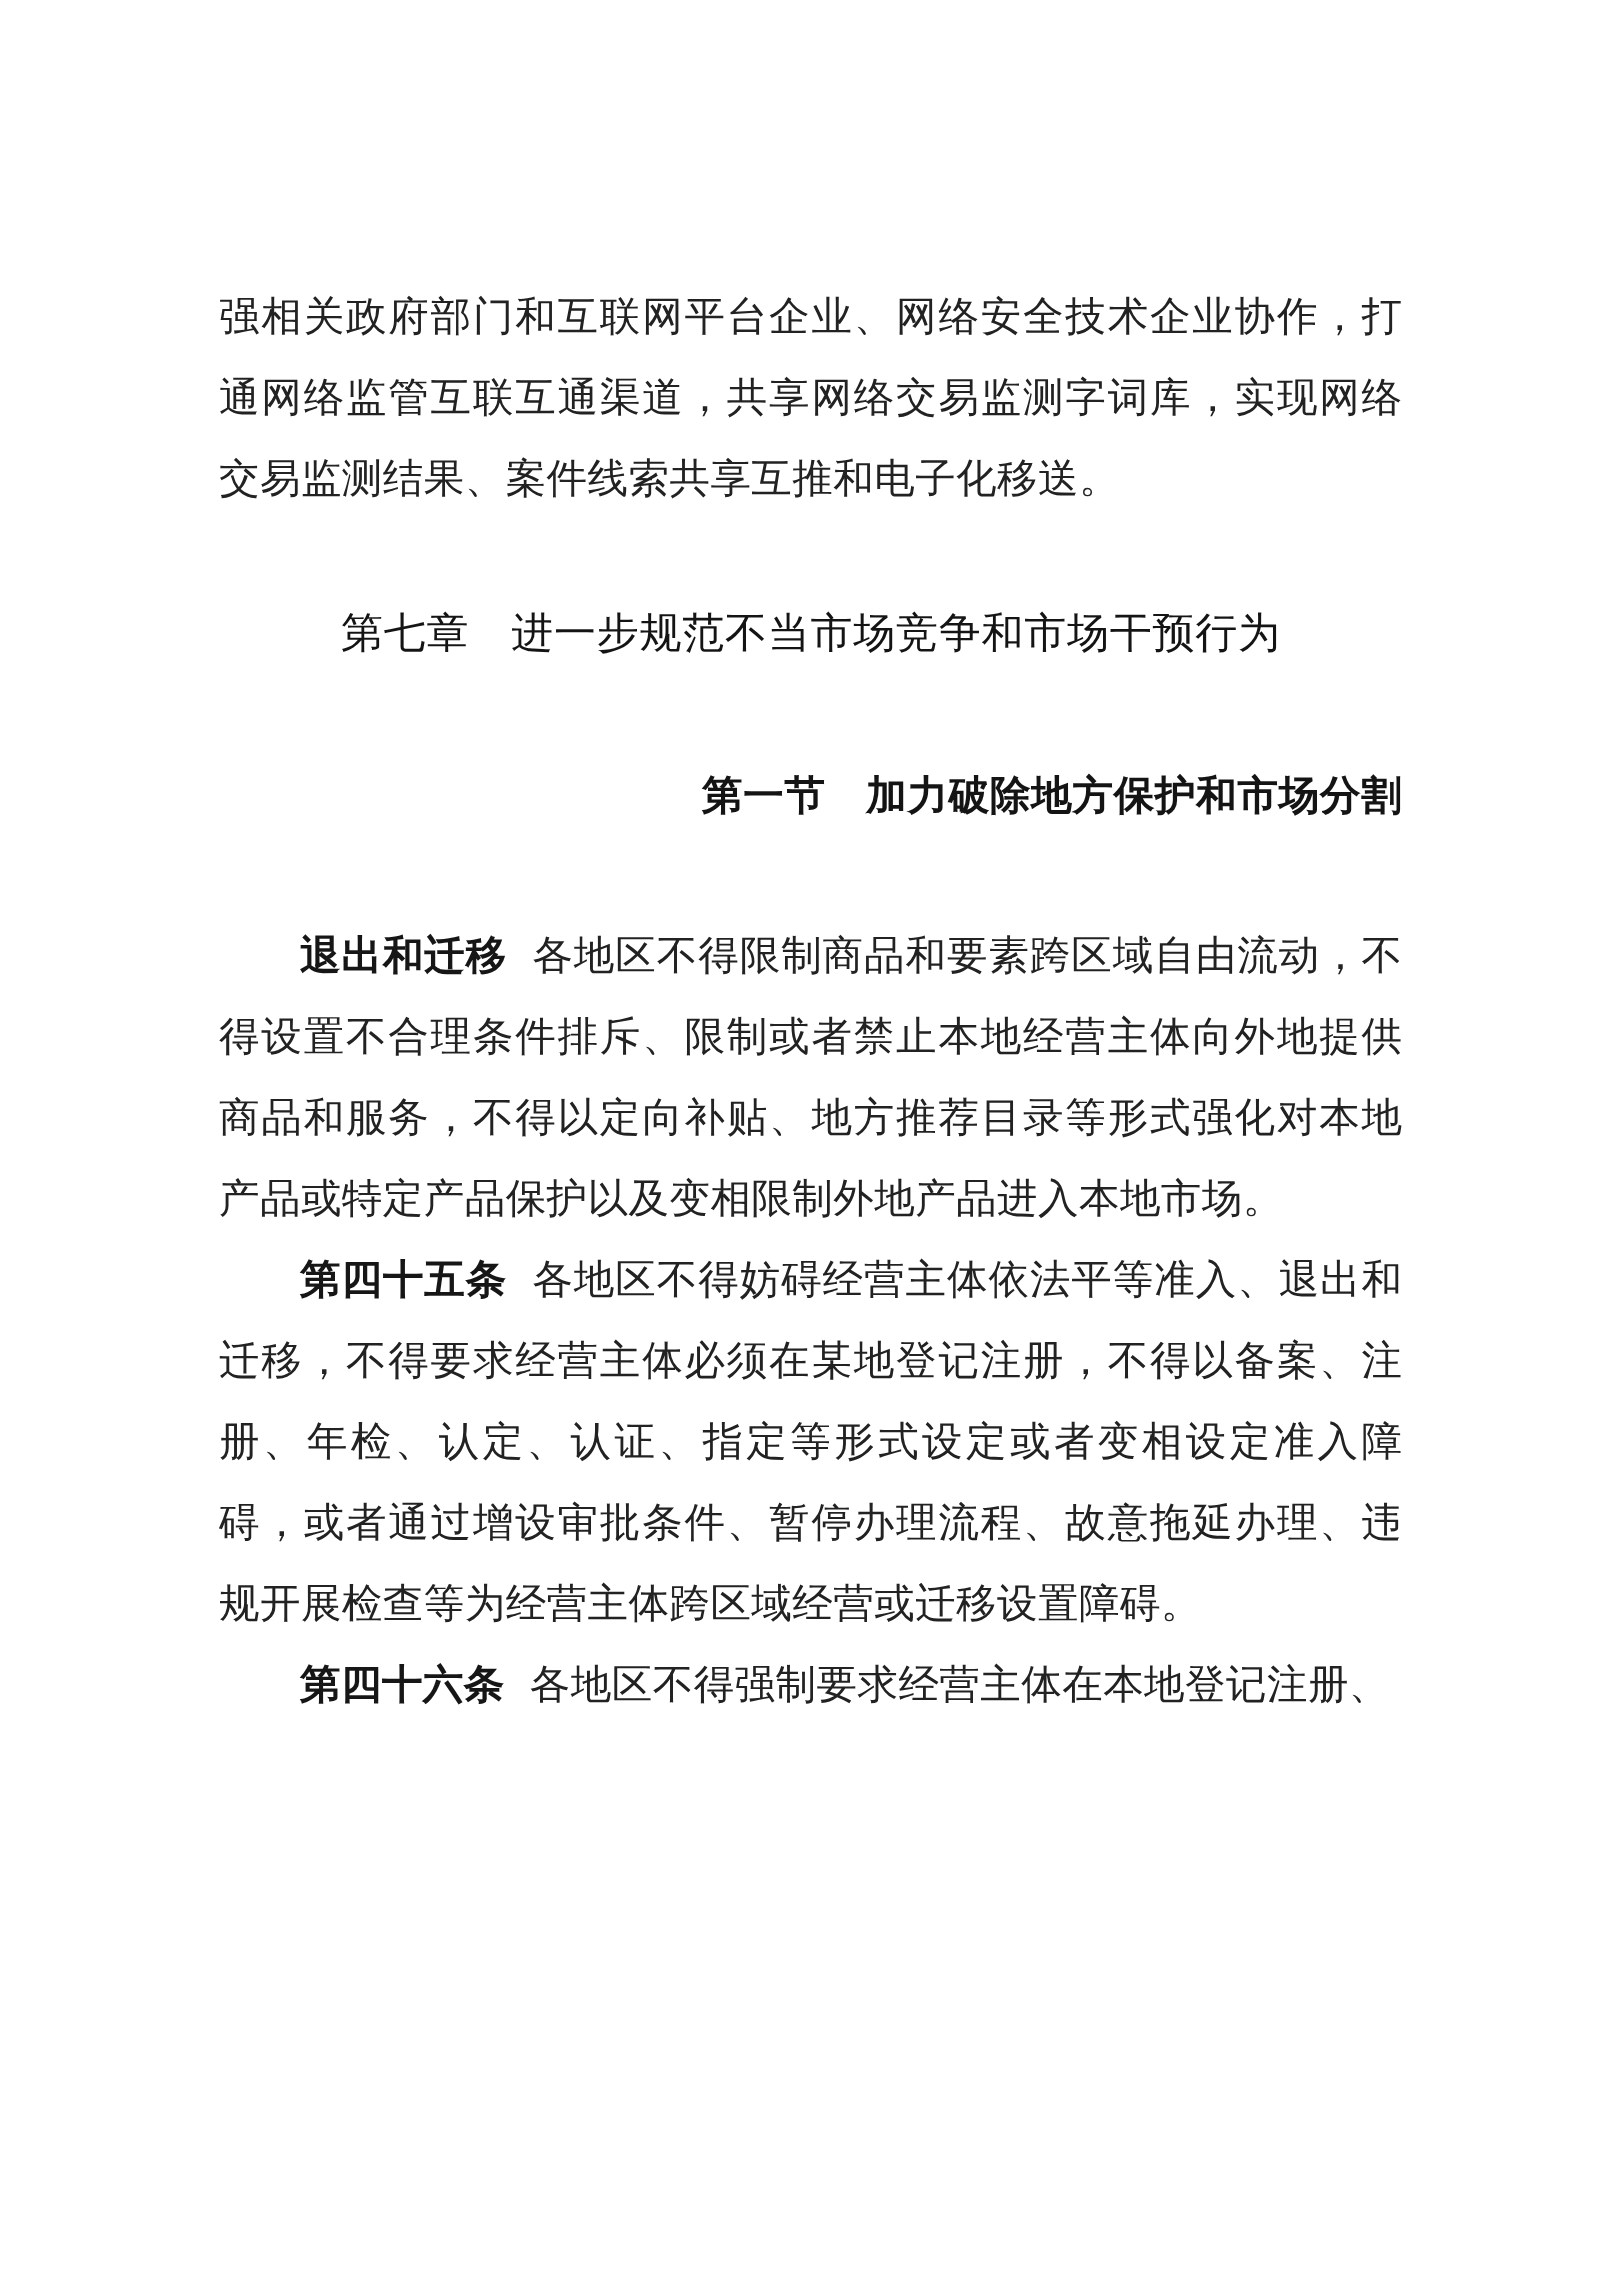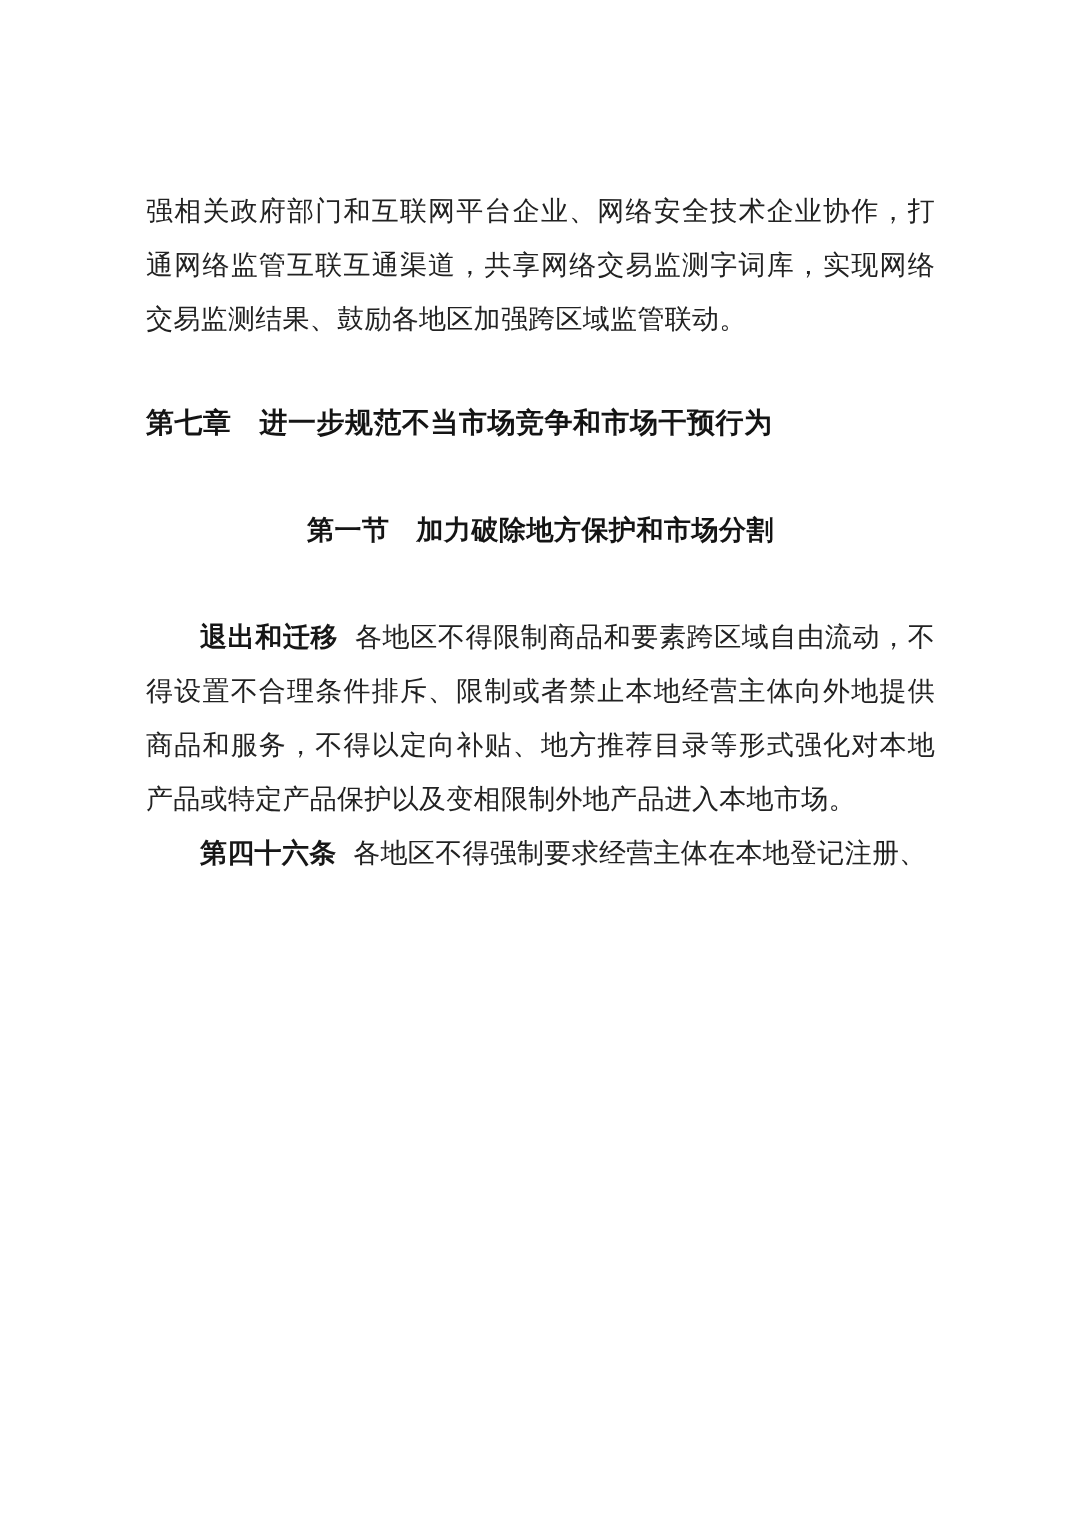--- a/index.html
+++ b/index.html
@@ -35,53 +35,55 @@
   }
   .article-label {
     font-family: "Liberation Sans", sans-serif;
     font-weight: 700;
     color: #161616;
     margin-right: 0.62em;
   }
   .chapter-heading {
     margin: 50px 0 0 0;
     font-family: "Liberation Serif", serif;
-    font-weight: 700;
+    font-weight: 400;
     font-size: 28px;
     line-height: 54px;
     color: #141414;
+    text-align: center;
     letter-spacing: 0.5px;
   }
   .section-heading {
     margin: 53px 0 0 0;
     font-family: "Liberation Sans", sans-serif;
     font-weight: 700;
     font-size: 27px;
     line-height: 54px;
     color: #141414;
-    text-align: center;
+    text-align: right;
     letter-spacing: 0.5px;
   }
   .heading-number {
     margin-right: 1em;
   }
   .para.after-heading {
     margin-top: 53px;
   }
 </style>
 </head>
 <body>
 
 <div class="page">
 
-  <p class="para no-indent">强相关政府部门和互联网平台企业、网络安全技术企业协作，打通网络监管互联互通渠道，共享网络交易监测字词库，实现网络交易监测结果、鼓励各地区加强跨区域监管联动。</p>
+  <p class="para no-indent">强相关政府部门和互联网平台企业、网络安全技术企业协作，打通网络监管互联互通渠道，共享网络交易监测字词库，实现网络交易监测结果、案件线索共享互推和电子化移送。</p>
 
 
   <h2 class="chapter-heading"><span class="heading-number">第七章</span><span>进一步规范不当市场竞争和市场干预行为</span></h2>
 
   <h3 class="section-heading"><span class="heading-number">第一节</span><span>加力破除地方保护和市场分割</span></h3>
 
   <p class="para after-heading"><span class="article-label">退出和迁移</span><span>各地区不得限制商品和要素跨区域自由流动，不得设置不合理条件排斥、限制或者禁止本地经营主体向外地提供商品和服务，不得以定向补贴、地方推荐目录等形式强化对本地产品或特定产品保护以及变相限制外地产品进入本地市场。</span></p>
 
+  <p class="para"><span class="article-label">第四十五条</span><span>各地区不得妨碍经营主体依法平等准入、退出和迁移，不得要求经营主体必须在某地登记注册，不得以备案、注册、年检、认定、认证、指定等形式设定或者变相设定准入障碍，或者通过增设审批条件、暂停办理流程、故意拖延办理、违规开展检查等为经营主体跨区域经营或迁移设置障碍。</span></p>
 
   <p class="para"><span class="article-label">第四十六条</span><span>各地区不得强制要求经营主体在本地登记注册、</span></p>
 
 </div>
 
 </body></html>

